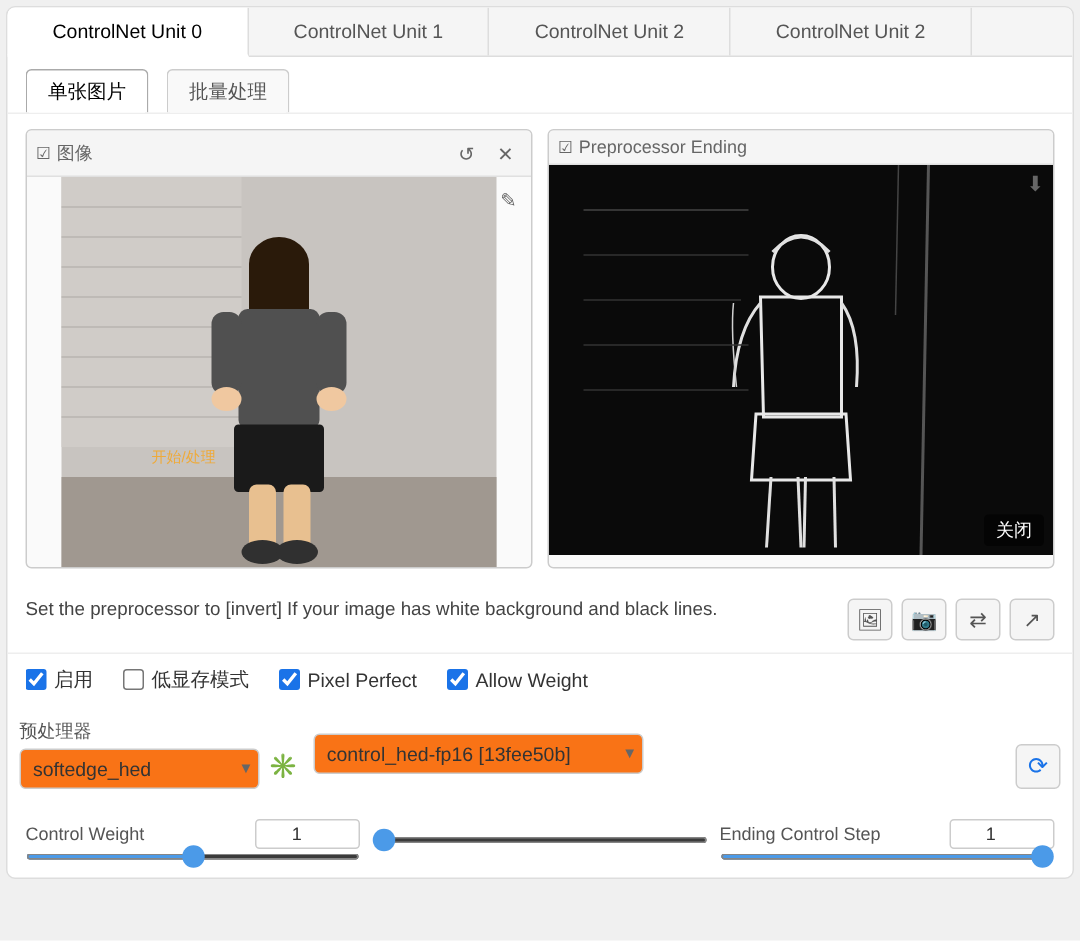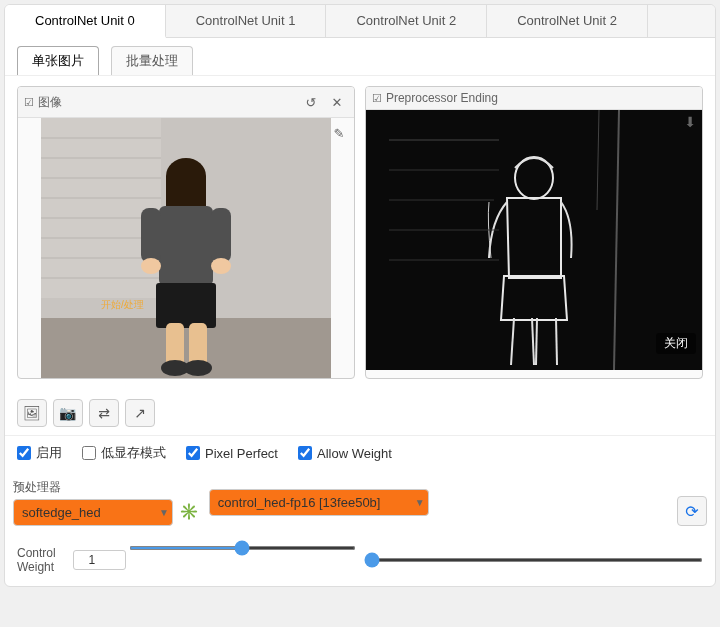--- a/index.html
+++ b/index.html
@@ -101,21 +101,21 @@
       display: flex;
       align-items: center;
       justify-content: center;
       cursor: pointer;
       border-radius: 3px;
       color: #666;
       font-size: 13px;
     }
     .close-btn-overlay {
       position: absolute;
-      bottom: 16px;
+      bottom: 6px;
       right: 6px;
       background: rgba(0,0,0,0.6);
       color: #fff;
       padding: 2px 8px;
       border-radius: 3px;
       cursor: pointer;
       font-size: 12px;
     }
     .download-btn {
       position: absolute;
@@ -245,21 +245,21 @@
       padding: 6px 12px 12px;
     }
     .slider-row {
       display: flex;
       align-items: center;
       gap: 8px;
       margin-top: 6px;
     }
     .slider-group {
       display: flex;
-      flex-direction: row;
+      flex-direction: column;
       gap: 3px;
       flex: 1;
     }
     .slider-header {
       display: flex;
       align-items: center;
       justify-content: space-between;
     }
     .slider-label {
       font-size: 12px;
@@ -414,20 +414,21 @@
           <line x1="230" y1="0" x2="225" y2="260" stroke="#555" stroke-width="2"></line>
           <line x1="210" y1="0" x2="208" y2="100" stroke="#444" stroke-width="1"></line>
         </svg>
         <div class="download-btn">⬇</div>
         <div class="close-btn-overlay">关闭</div>
       </div>
     </div>
   </div>
 
   <div class="info-section">
+    <div class="info-text">Set the preprocessor to [invert] If your image has white background and black lines.</div>
     <div class="info-icons">
       <div class="info-icon-btn">
         <span>🖼</span>
       </div>
       <div class="info-icon-btn">
         <span>📷</span>
       </div>
       <div class="info-icon-btn">
         <span>⇄</span>
       </div>
@@ -495,17 +496,24 @@
           <span class="slider-label">Control Weight</span>
           <input type="number" class="slider-value" value="1" step="0.05" min="0" max="2" style="">
         </div>
         <input type="range" min="0" max="2" step="0.05" value="1" class="slider-track-blue" style="">
       </div>
 
       <div class="slider-group">
         <input type="range" min="0" max="1" step="0.01" value="0" class="slider-track-blue" style="">
       </div>
 
+      <div class="slider-group">
+        <div class="slider-header">
+          <span class="slider-label">Ending Control Step</span>
+          <input type="number" class="slider-value" value="1" step="0.01" min="0" max="1" style="">
+        </div>
+        <input type="range" min="0" max="1" step="0.01" value="1" class="slider-track-blue" style="">
+      </div>
 
     </div>
   </div>
 
 </div>
 
 </body></html>

